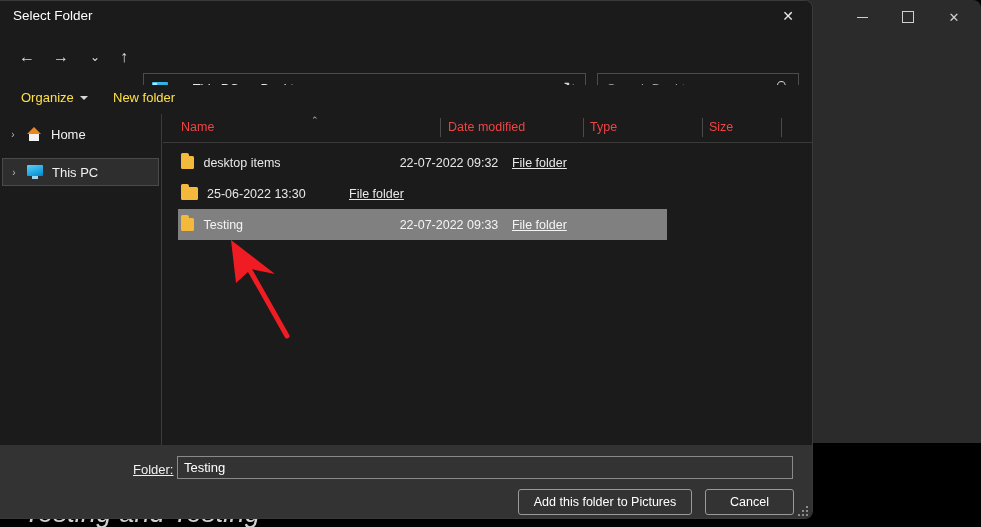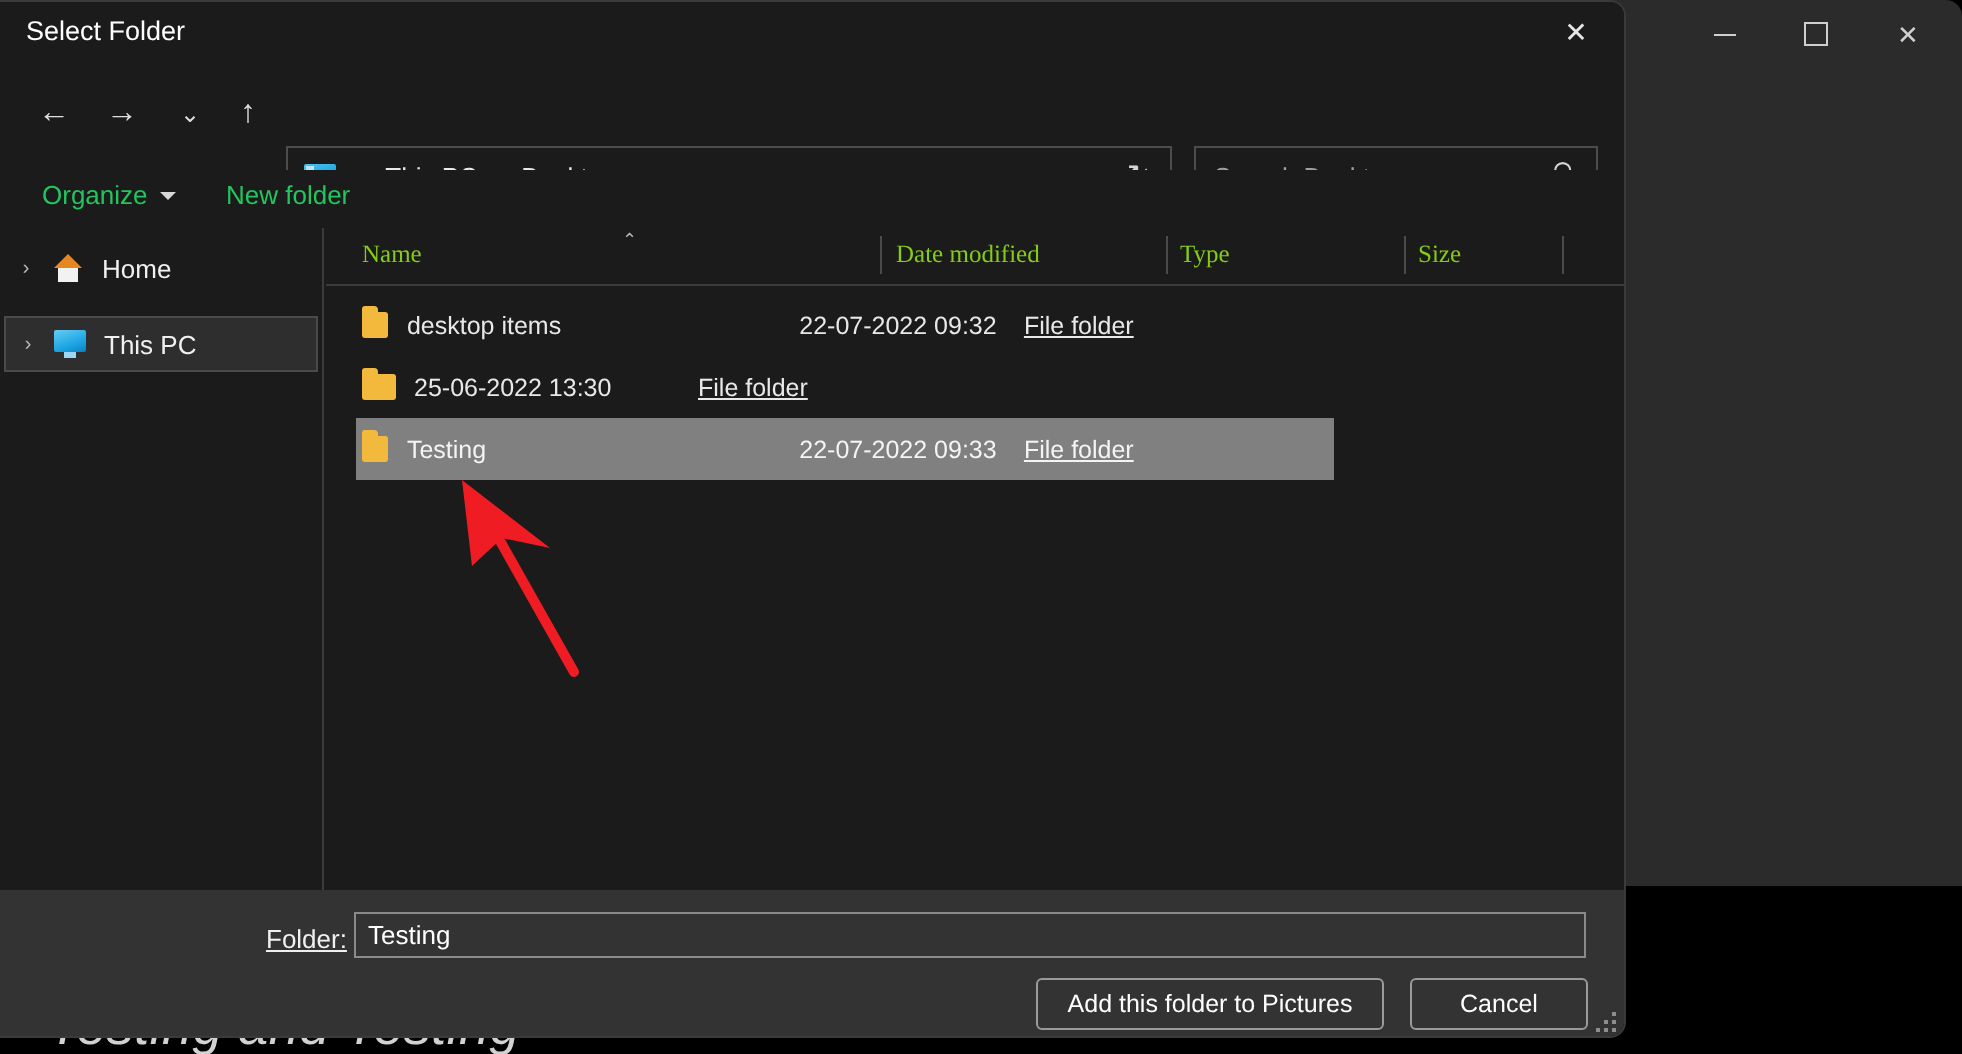--- a/index.html
+++ b/index.html
@@ -155,21 +155,21 @@
     font-size: 14px; color: #d2d2d2;
   }
 
   
   .cmdbar {
     position: absolute; left: 0; top: 84px; width: 813px; height: 29px;
     background: #1b1b1b;
   }
   .cmd-item {
     position: absolute; top: 5px;
-    font-size: 13px; color: #22c55e;
+    font-size: 13px; color: #fde047;
     display: flex; align-items: center; gap: 6px;
   }
   .cmd-organize { left: 21px; }
   .cmd-newfolder{ left: 113px; }
   .tri-down {
     width: 0; height: 0;
     border-left: 4px solid transparent;
     border-right: 4px solid transparent;
     border-top: 4px solid #d8d8d8;
     display: inline-block;
@@ -253,21 +253,21 @@
   .filelist {
     position: absolute; left: 163px; top: 0; width: 650px; height: 331px;
     background: #1b1b1b;
   }
   .col-headers {
     position: absolute; left: 0; top: 0; width: 650px; height: 28px;
     border-bottom: 1px solid #3b3b3b;
   }
   .col-h {
     position: absolute; top: 6px;
-    font-size: 12.5px; color: #84cc16; font-family: Liberation Serif, serif;
+    font-size: 12.5px; color: #ef4444;
   }
   .col-div {
     position: absolute; top: 4px; width: 1px; height: 19px; background: #4a4a4a;
   }
   .sort-caret {
     position: absolute; top: 1px; left: 148px;
     font-size: 9px; color: #b4b4b4;
   }
   .rows { position: absolute; left: 0; top: 28px; width: 522px; }
   .row {

